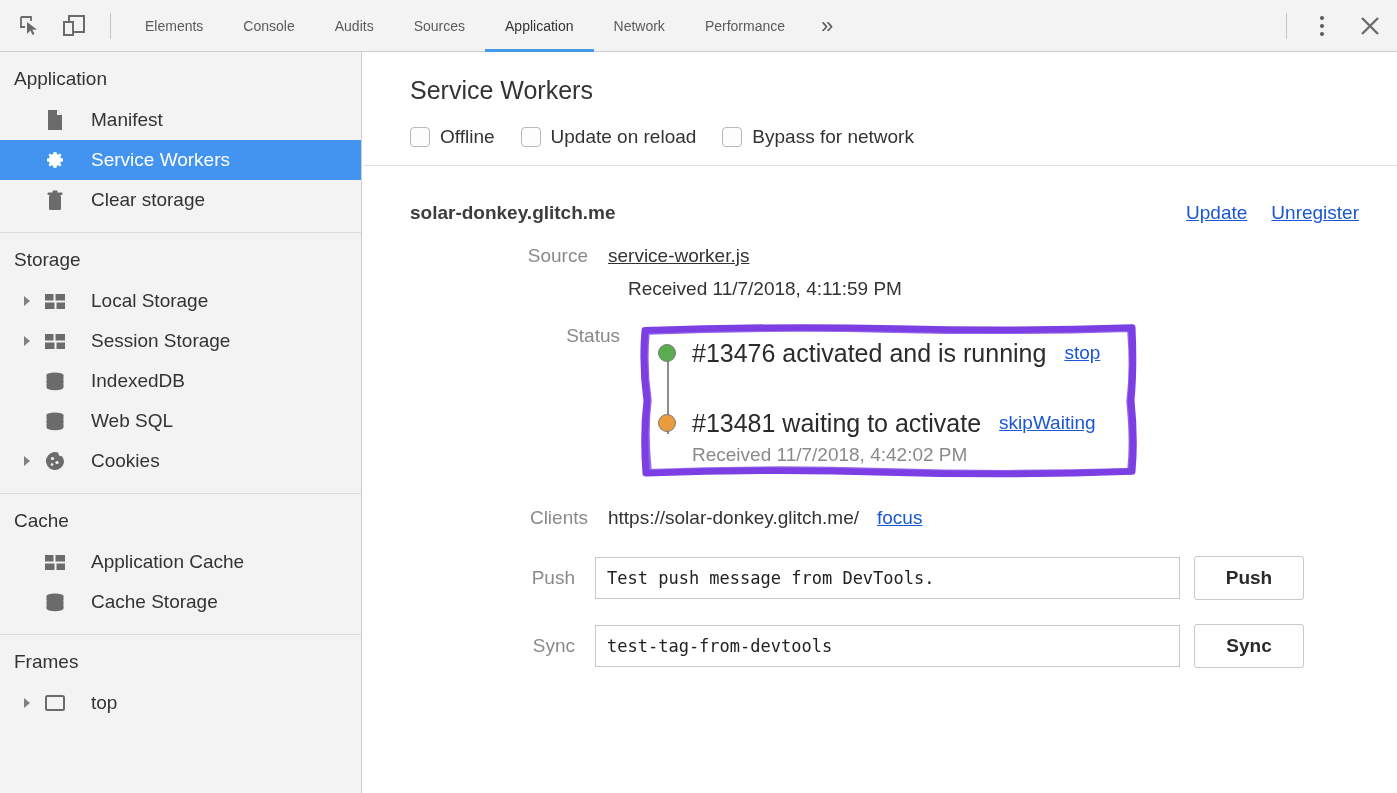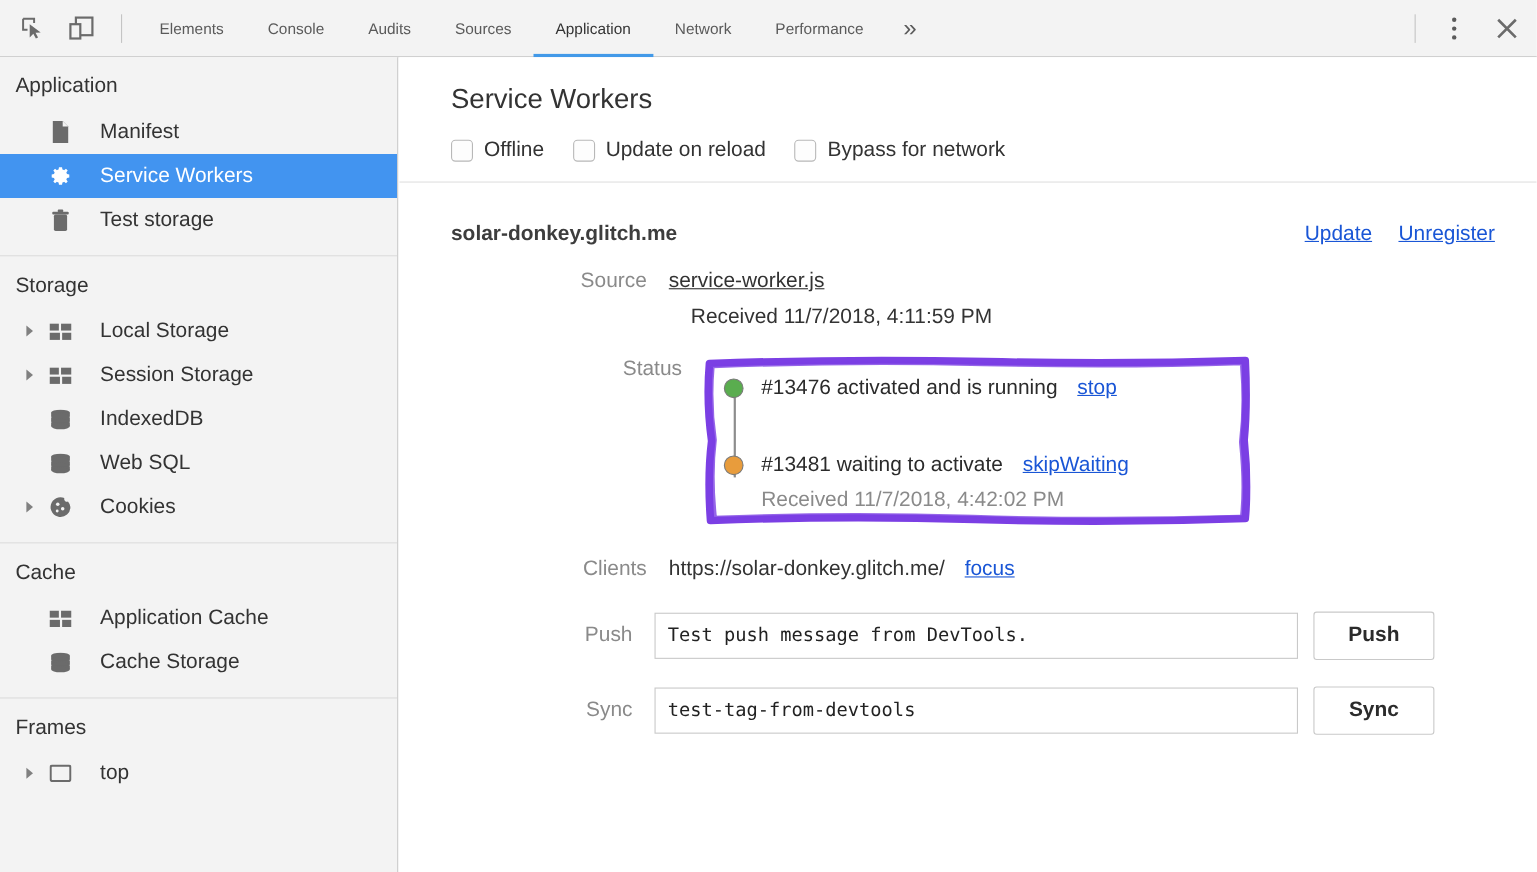--- a/index.html
+++ b/index.html
@@ -207,21 +207,21 @@
   .dot.orange { background: #e89c3c; }
   #status-connector {
     position: absolute;
     left: 26.5px;
     top: 30px;
     width: 2px;
     height: 82px;
     background: #8d8d8d;
     z-index: 1;
   }
-  .status-text { font-size: 19px; color: #2b2b2b; }
+  .status-text { font-size: 25px; color: #2b2b2b; }
   .status-action { margin-left: 18px; }
   #waiting-line { margin-top: 36px; }
   #waiting-received {
     font-size: 19px; color: #8a8a8a;
     padding-left: 34px; margin-top: 4px;
     position: relative; z-index: 2;
   }
   
   #annotation-box {
     position: absolute;
@@ -351,21 +351,21 @@
     </div>
 
     <div class="sb-item">
       <span class="sb-ico">
         <svg width="18" height="21" viewBox="0 0 18 21">
           <rect x="3" y="5" width="12" height="15" rx="1.5" fill="#6b6b6b"></rect>
           <rect x="1.5" y="2.5" width="15" height="2.6" rx="1" fill="#6b6b6b"></rect>
           <rect x="6.5" y="0.5" width="5" height="2.4" rx="0.8" fill="#6b6b6b"></rect>
         </svg>
       </span>
-      <span>Test storage</span>
+      <span>Clear storage</span>
     </div>
   </div>
 
   <div class="sb-divider"></div>
 
   <div class="sb-section">
     <div class="sb-title">Storage</div>
 
     <div class="sb-item has-arrow">
       <span class="sb-arrow"></span>

